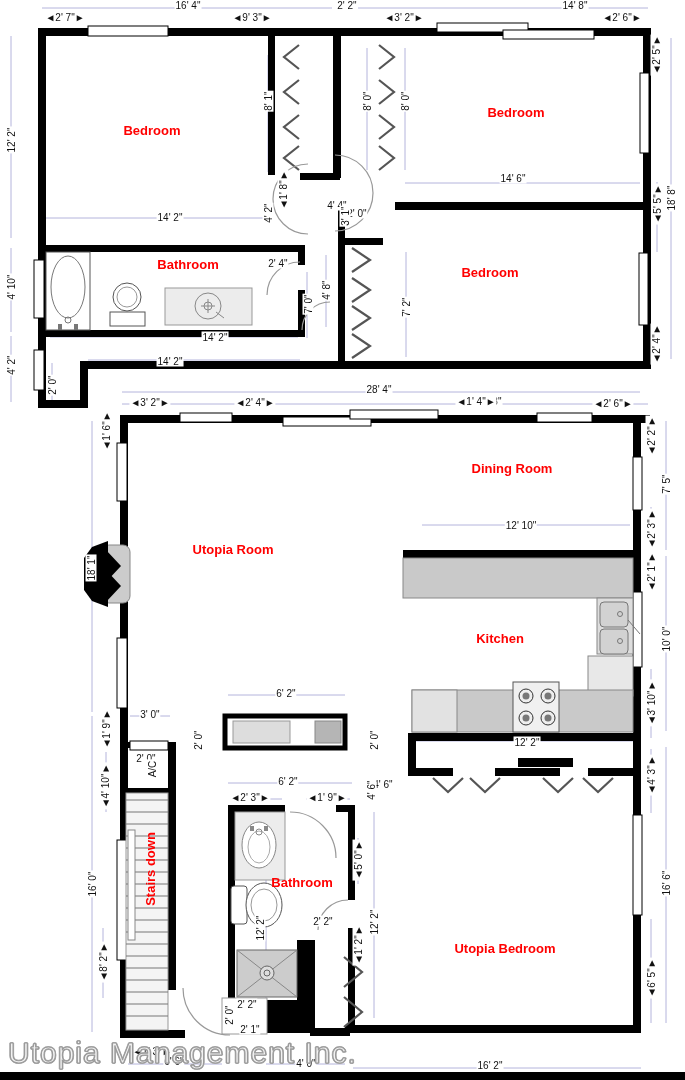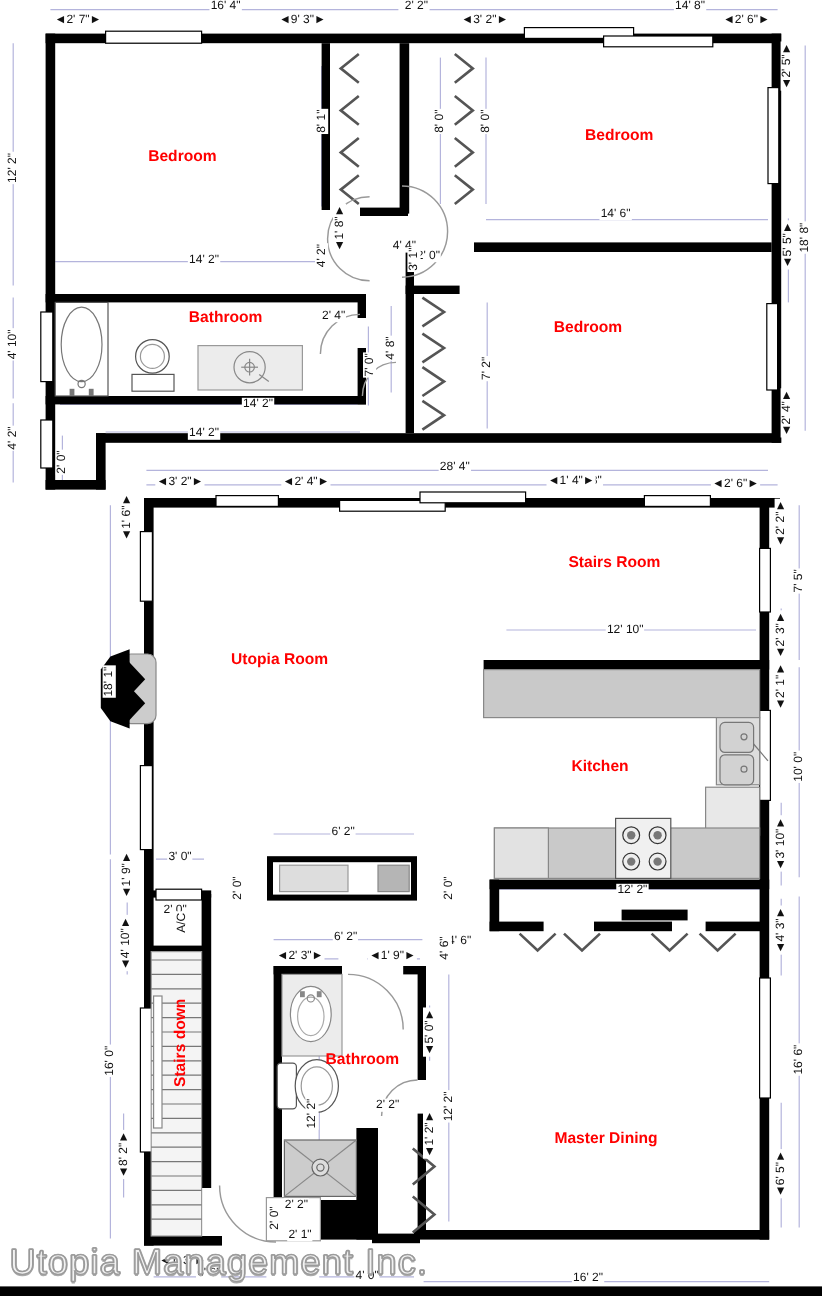--- a/index.html
+++ b/index.html
@@ -289,26 +289,26 @@
     <path d="M348,900 A30,30 0 0 0 318,930"></path>
     <path d="M183,988 A47,47 0 0 0 230,1035"></path>
   </g>
 </svg>
 
   <div id="room-labels">
       <div class="room" style="left: 152px; top: 130px;">Bedroom</div>
       <div class="room" style="left: 516px; top: 112px;">Bedroom</div>
       <div class="room" style="left: 188px; top: 264px;">Bathroom</div>
       <div class="room" style="left: 490px; top: 272px;">Bedroom</div>
-      <div class="room" style="left: 512px; top: 468px;">Stairs Room</div>
+      <div class="room" style="left: 512px; top: 468px;">Dining Room</div>
       <div class="room" style="left: 233px; top: 549px;">Utopia Room</div>
       <div class="room" style="left: 500px; top: 638px;">Kitchen</div>
       <div class="room rot" style="left: 150px; top: 869px;">Stairs down</div>
       <div class="room" style="left: 302px; top: 882px;">Bathroom</div>
-      <div class="room" style="left: 505px; top: 948px;">Master Dining</div>
+      <div class="room" style="left: 505px; top: 948px;">Utopia Bedroom</div>
     </div>
   <div id="dim-labels">
       <div class="lbl" style="left: 188px; top: 5px;">16' 4"</div>
       <div class="lbl" style="left: 347px; top: 5px;">2' 2"</div>
       <div class="lbl" style="left: 575px; top: 5px;">14' 8"</div>
       <div class="lbl" style="left: 65px; top: 17px;">◄2' 7"►</div>
       <div class="lbl" style="left: 252px; top: 17px;">◄9' 3"►</div>
       <div class="lbl" style="left: 404px; top: 17px;">◄3' 2"►</div>
       <div class="lbl" style="left: 622px; top: 17px;">◄2' 6"►</div>
       <div class="lbl rot" style="left: 11px; top: 140px;">12' 2"</div>

